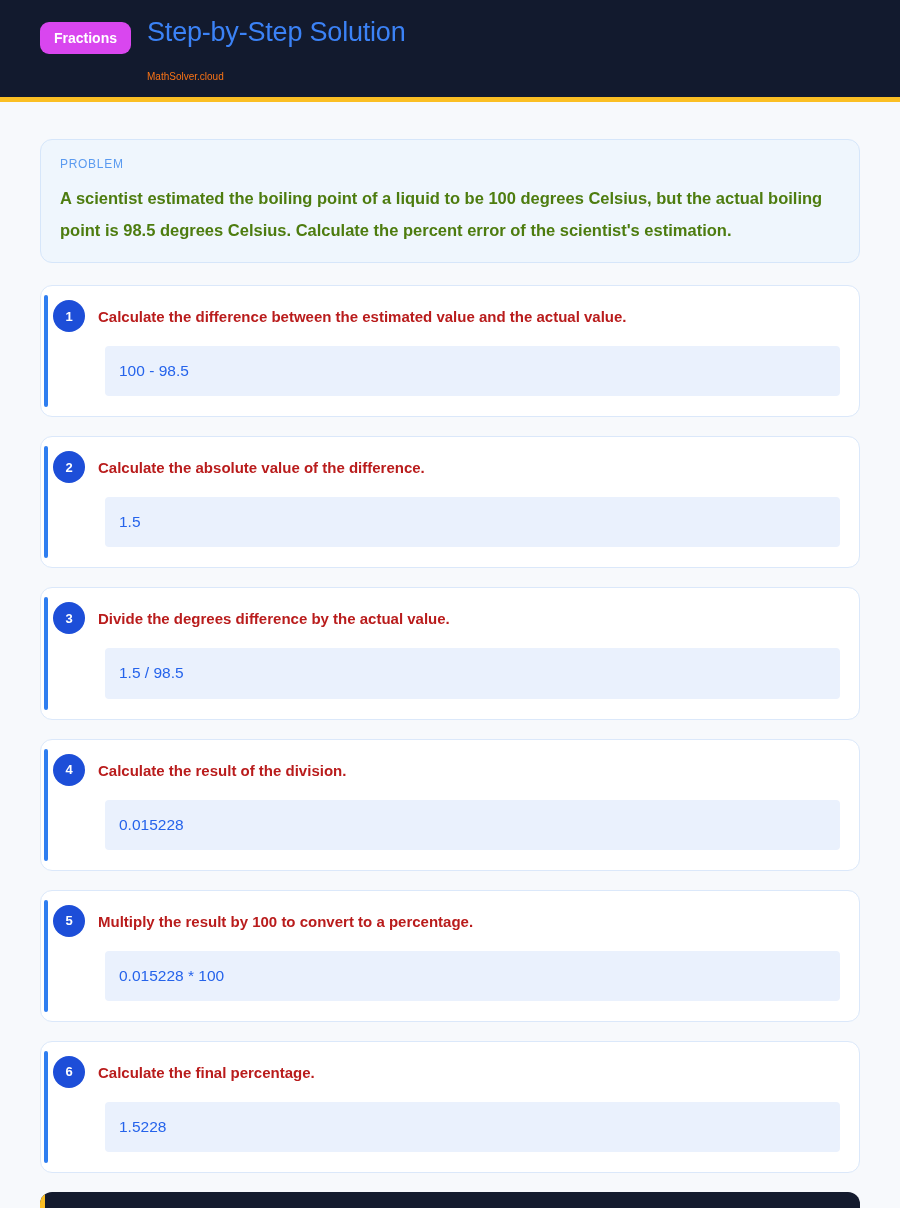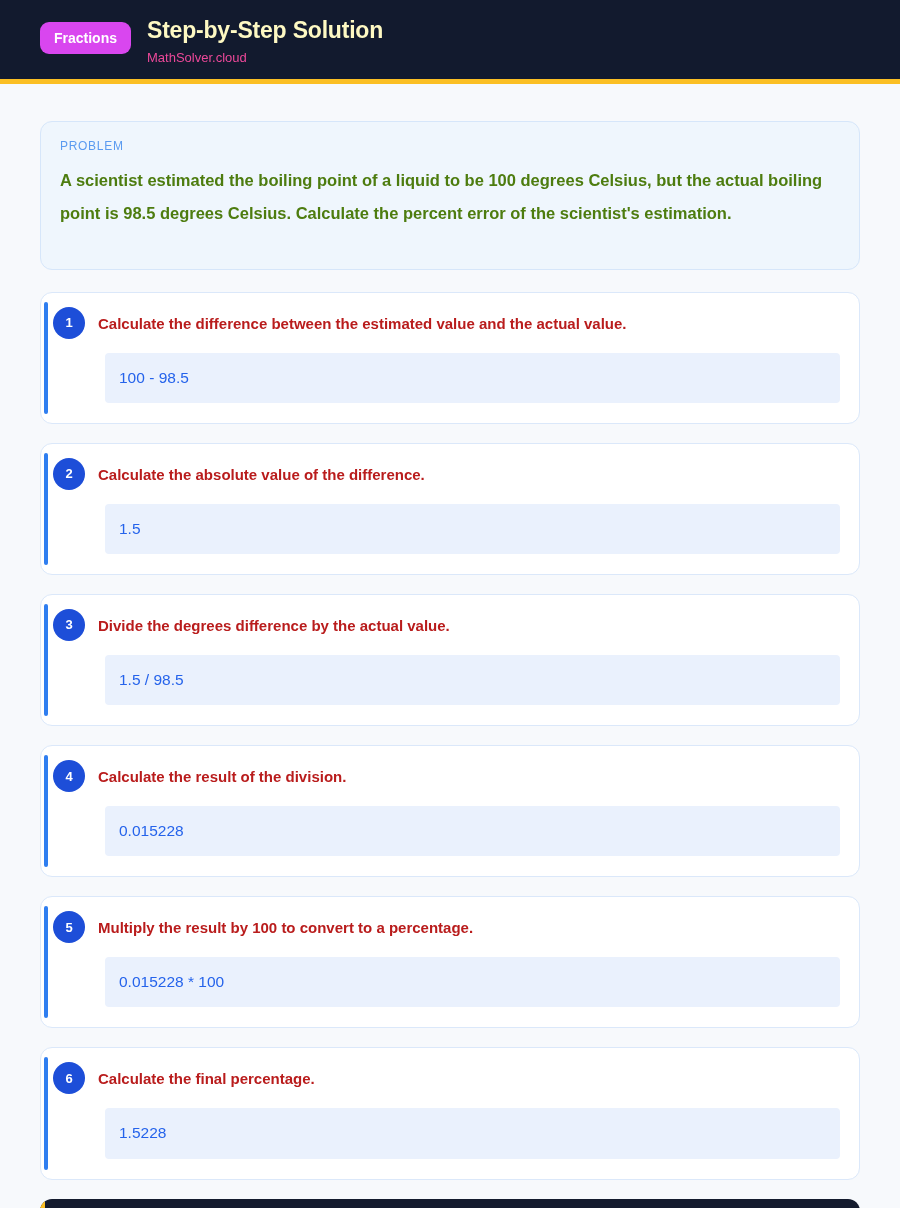--- a/index.html
+++ b/index.html
@@ -30,43 +30,43 @@
     font-size: 14px;
     font-weight: bold;
     padding: 9px 14px;
     border-radius: 9px;
     line-height: 1;
     margin-top: 6px;
     white-space: nowrap;
   }
   .titles { display: flex; flex-direction: column; }
   .page-title {
-    color: #fef9c3;
-    font-size: 23px;
-    font-weight: bold;
+    color: #3b82f6;
+    font-size: 27px;
+    font-weight: normal;
     line-height: 1.25;
     letter-spacing: -0.2px;
   }
   .page-subtitle {
-    color: #ec4899;
-    font-size: 13px;
-    margin-top: 5px;
+    color: #f97316;
+    font-size: 10px;
+    margin-top: 21px;
     line-height: 1.2;
   }
 
   
   .main {
     padding: 37px 40px 0 40px;
   }
 
   .problem-card {
     background: #eff6fd;
     border: 1px solid #d6e6fa;
     border-radius: 12px;
-    padding: 17px 19px 40px 19px;
+    padding: 17px 19px 16px 19px;
     margin-bottom: 22px;
   }
   .problem-label {
     color: #5b9bf0;
     font-size: 12px;
     letter-spacing: 0.7px;
     margin-bottom: 11px;
   }
   .problem-text {
     color: #4d7c0f;

